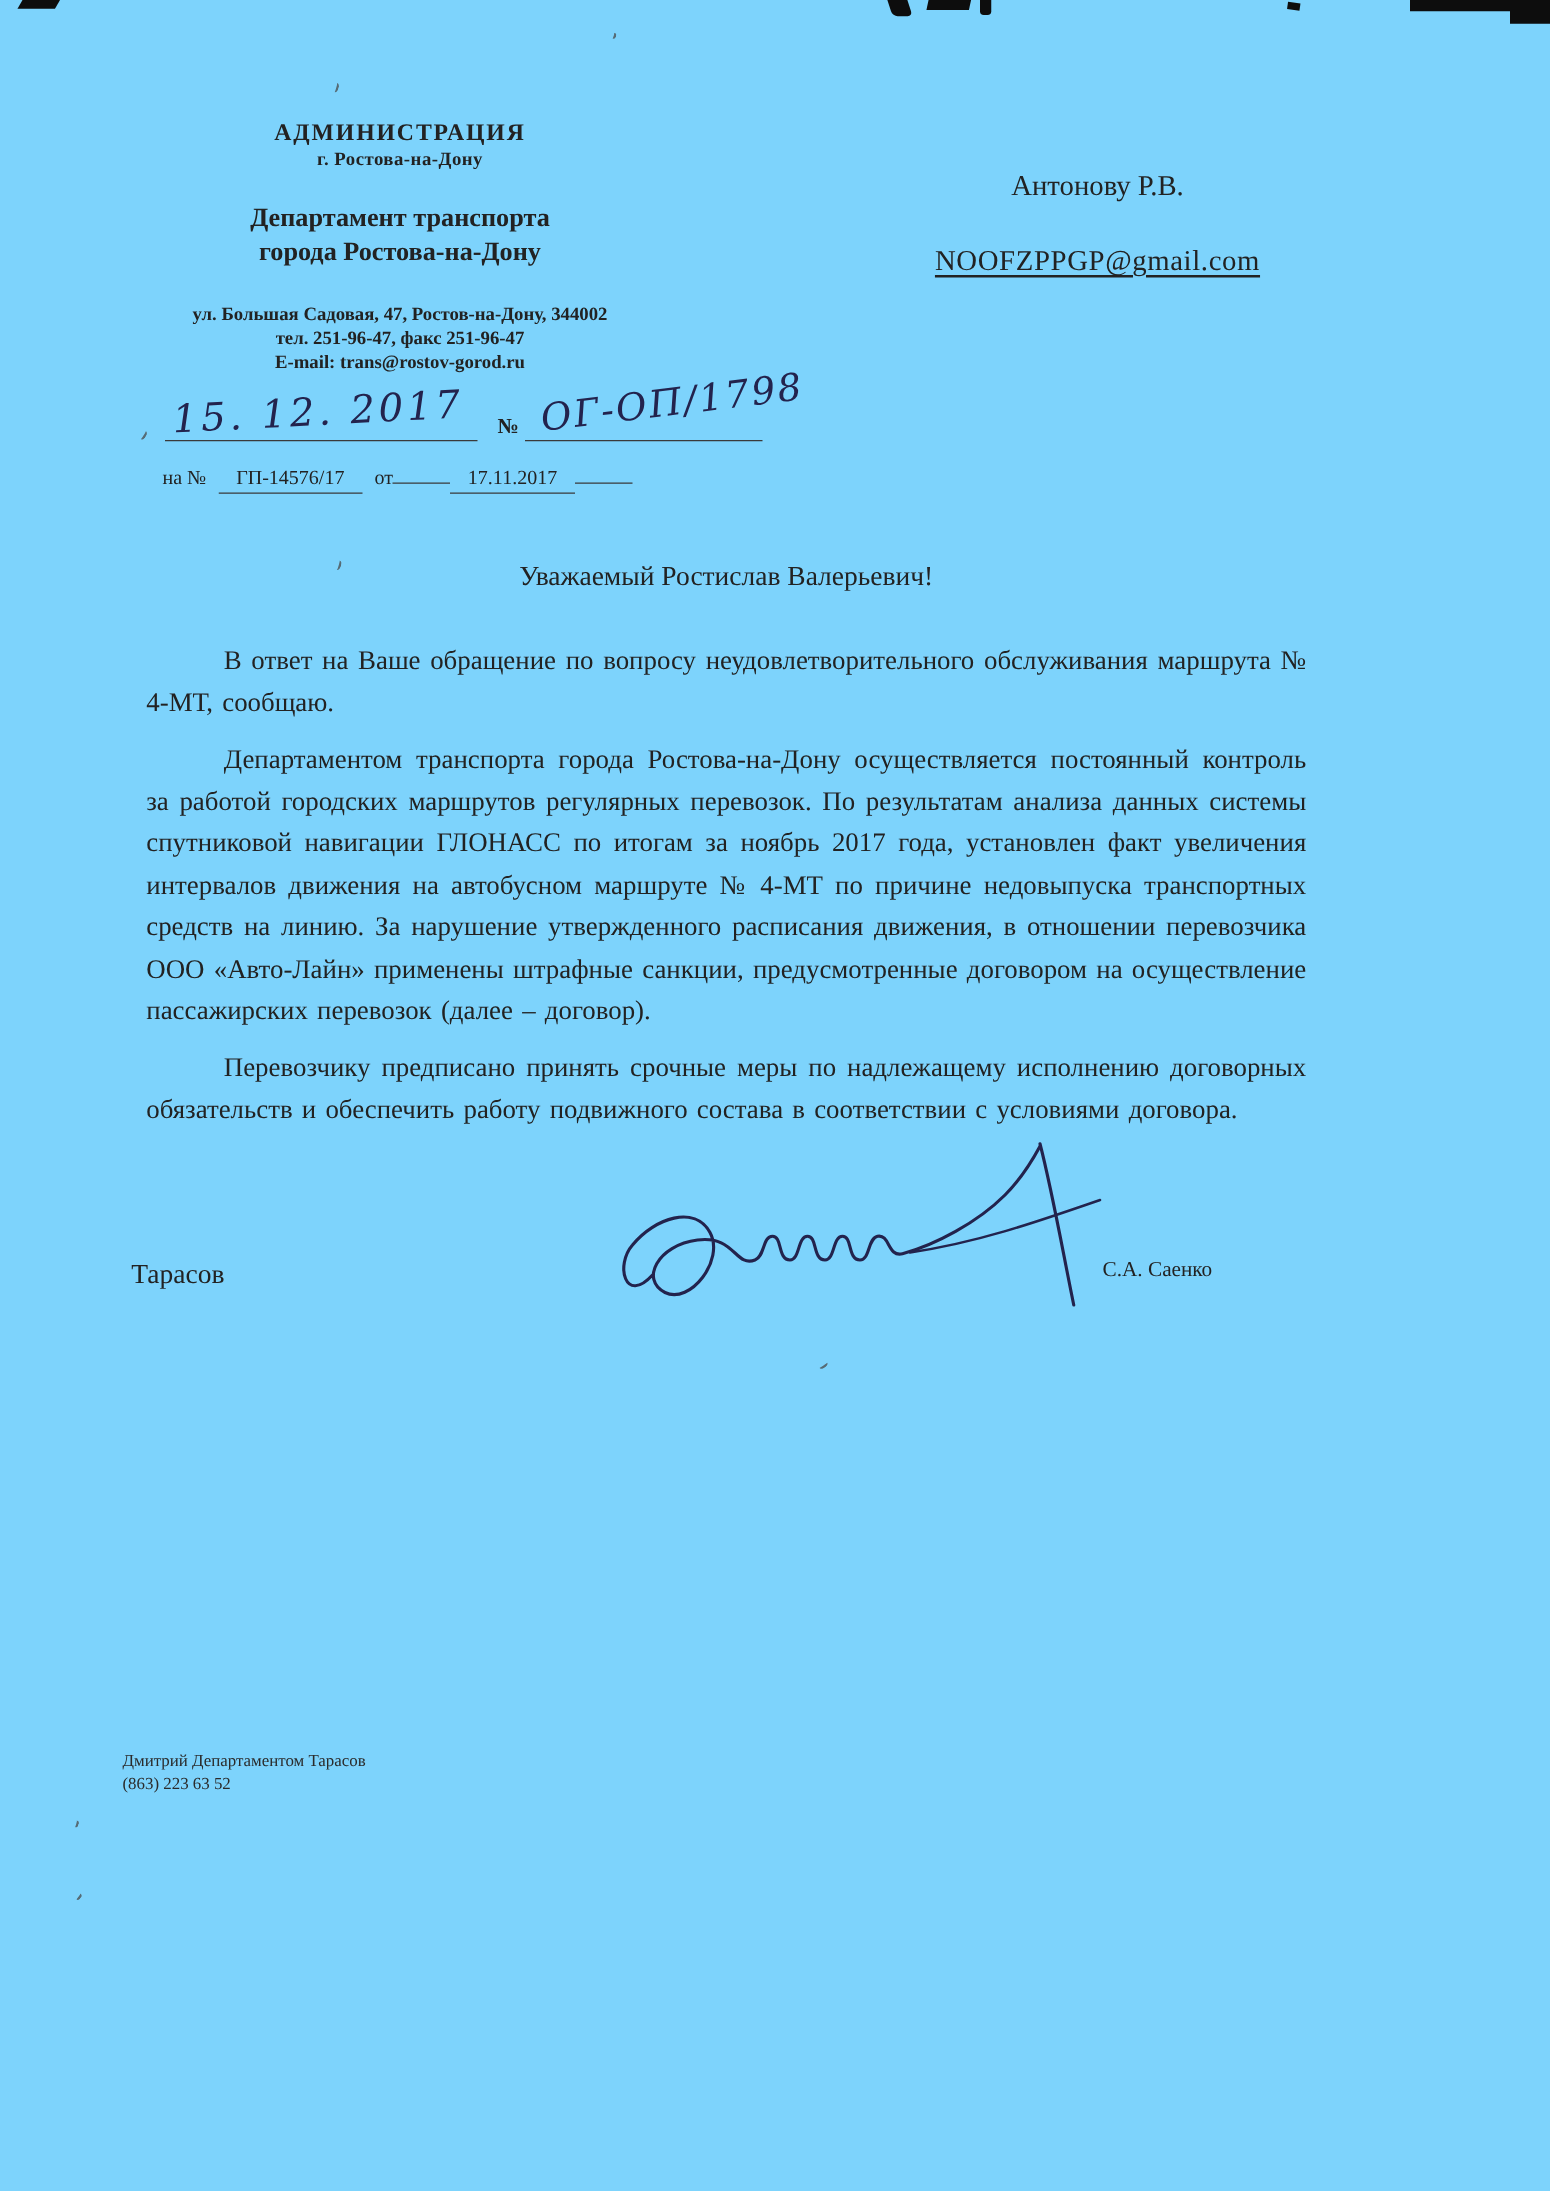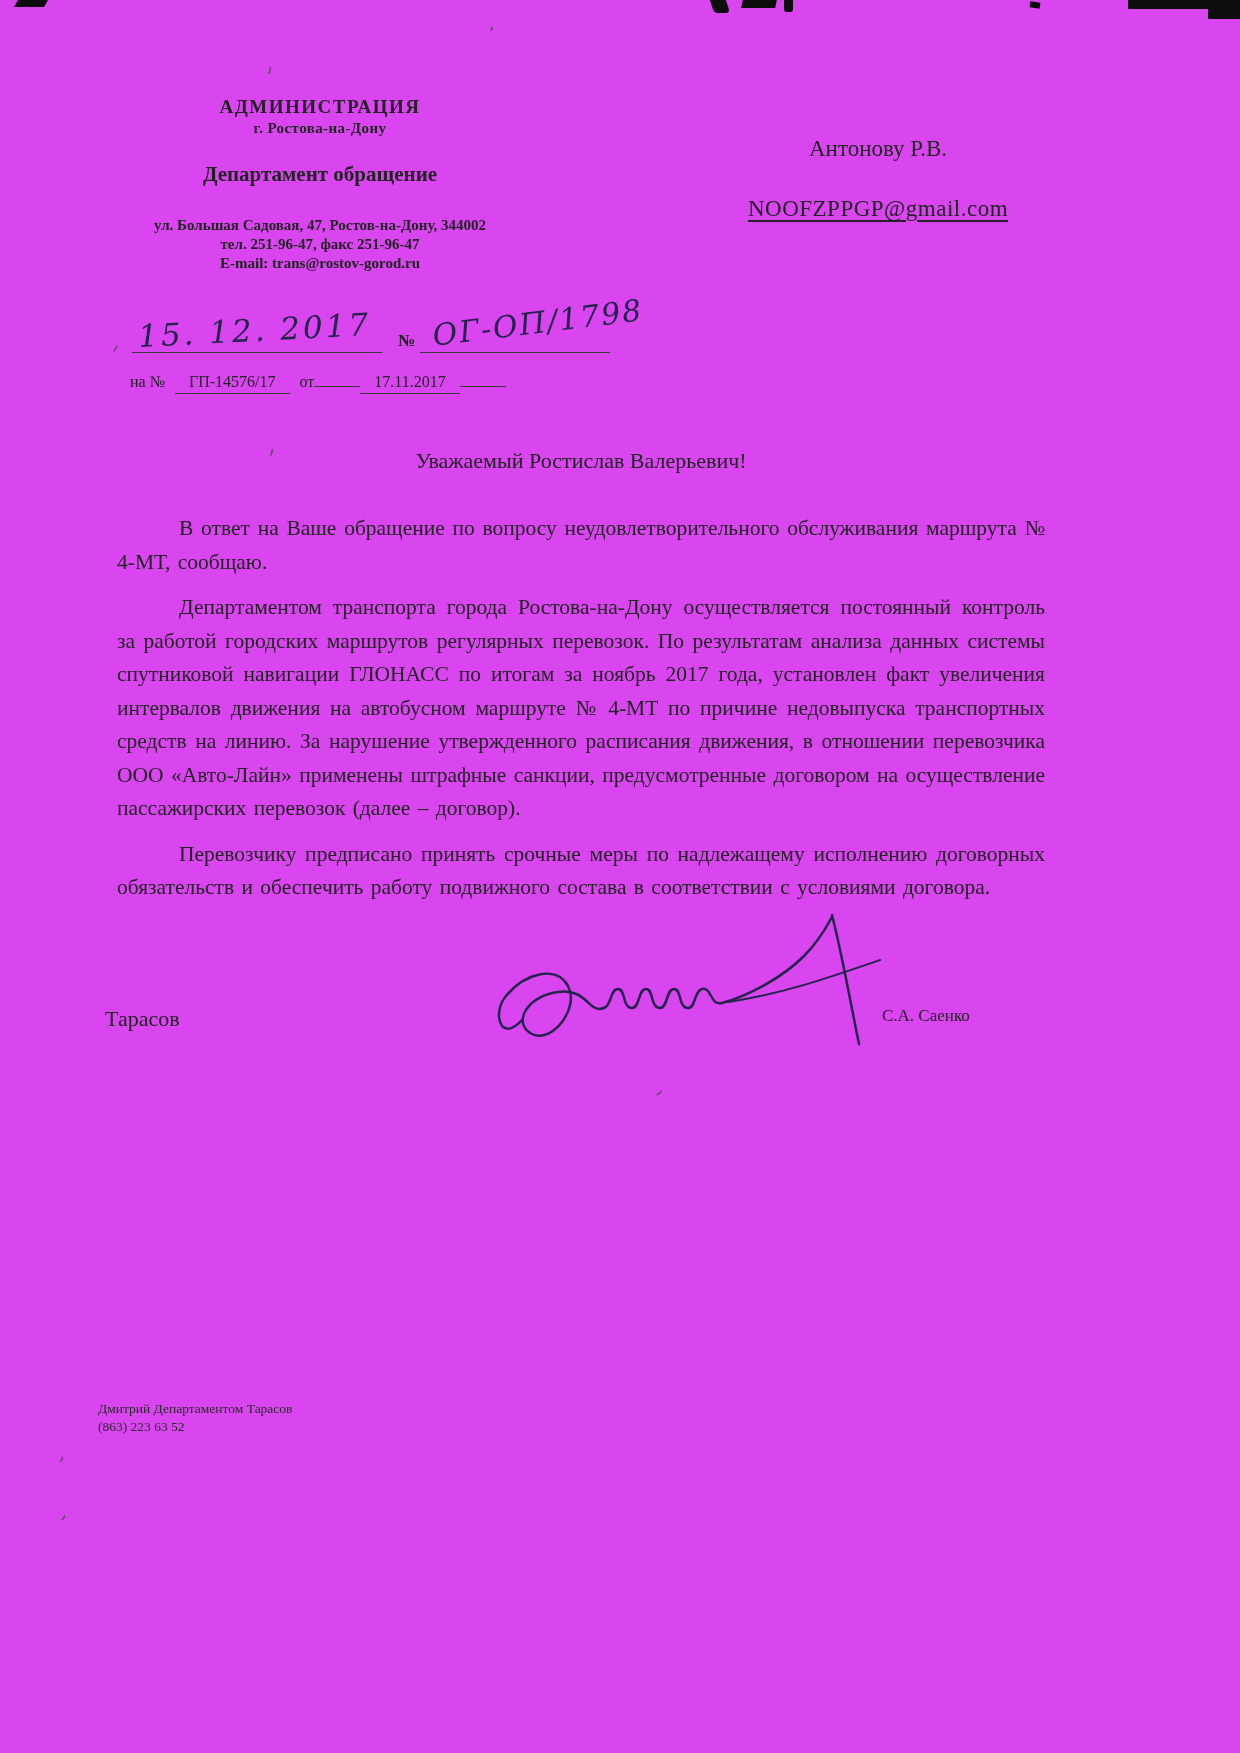--- a/index.html
+++ b/index.html
@@ -1,20 +1,20 @@
 <!DOCTYPE html>
 <html><head>
 <meta charset="utf-8">
 <style>
   html,body { margin:0; padding:0; background:#e8e8e8; }
   .page {
     position:relative;
     width:1240px; height:1753px;
     margin:0 auto;
-    background:#d946ef;
+    background:#7dd3fc;
     font-family:"Liberation Serif", serif;
     color:#222222;
     overflow:hidden;
   }
 
   
   .artifact { position:absolute; background:#0d0d0d; }
   .a1 { left:16px; top:0; width:30px; height:7px; transform:skewX(-30deg); }
   .a2 { left:712px; top:0; width:16px; height:13px; transform:skewX(18deg); border-radius:0 0 4px 4px; }
   .a3 { left:742px; top:0; width:34px; height:8px; transform:skewX(-12deg); }
@@ -108,21 +108,22 @@
   <div class="noise n3"></div>
   <div class="noise n4"></div>
   <div class="noise n5"></div>
   <div class="noise n6"></div>
   <div class="noise n7"></div>
 
   <div class="letterhead">
     <div class="lh-admin1">АДМИНИСТРАЦИЯ</div>
     <div class="lh-admin2">г. Ростова-на-Дону</div>
     <div class="lh-dept">
-      <div>Департамент обращение</div>
+      <div>Департамент транспорта</div>
+      <div>города Ростова-на-Дону</div>
     </div>
     <div class="lh-addr">
       <div>ул. Большая Садовая, 47,  Ростов-на-Дону, 344002</div>
       <div>тел. 251-96-47, факс 251-96-47</div>
       <div>E-mail:  trans@rostov-gorod.ru</div>
     </div>
   </div>
 
   <div class="out-date hw">15. 12. 2017</div>
   <div class="out-date-line"></div>

